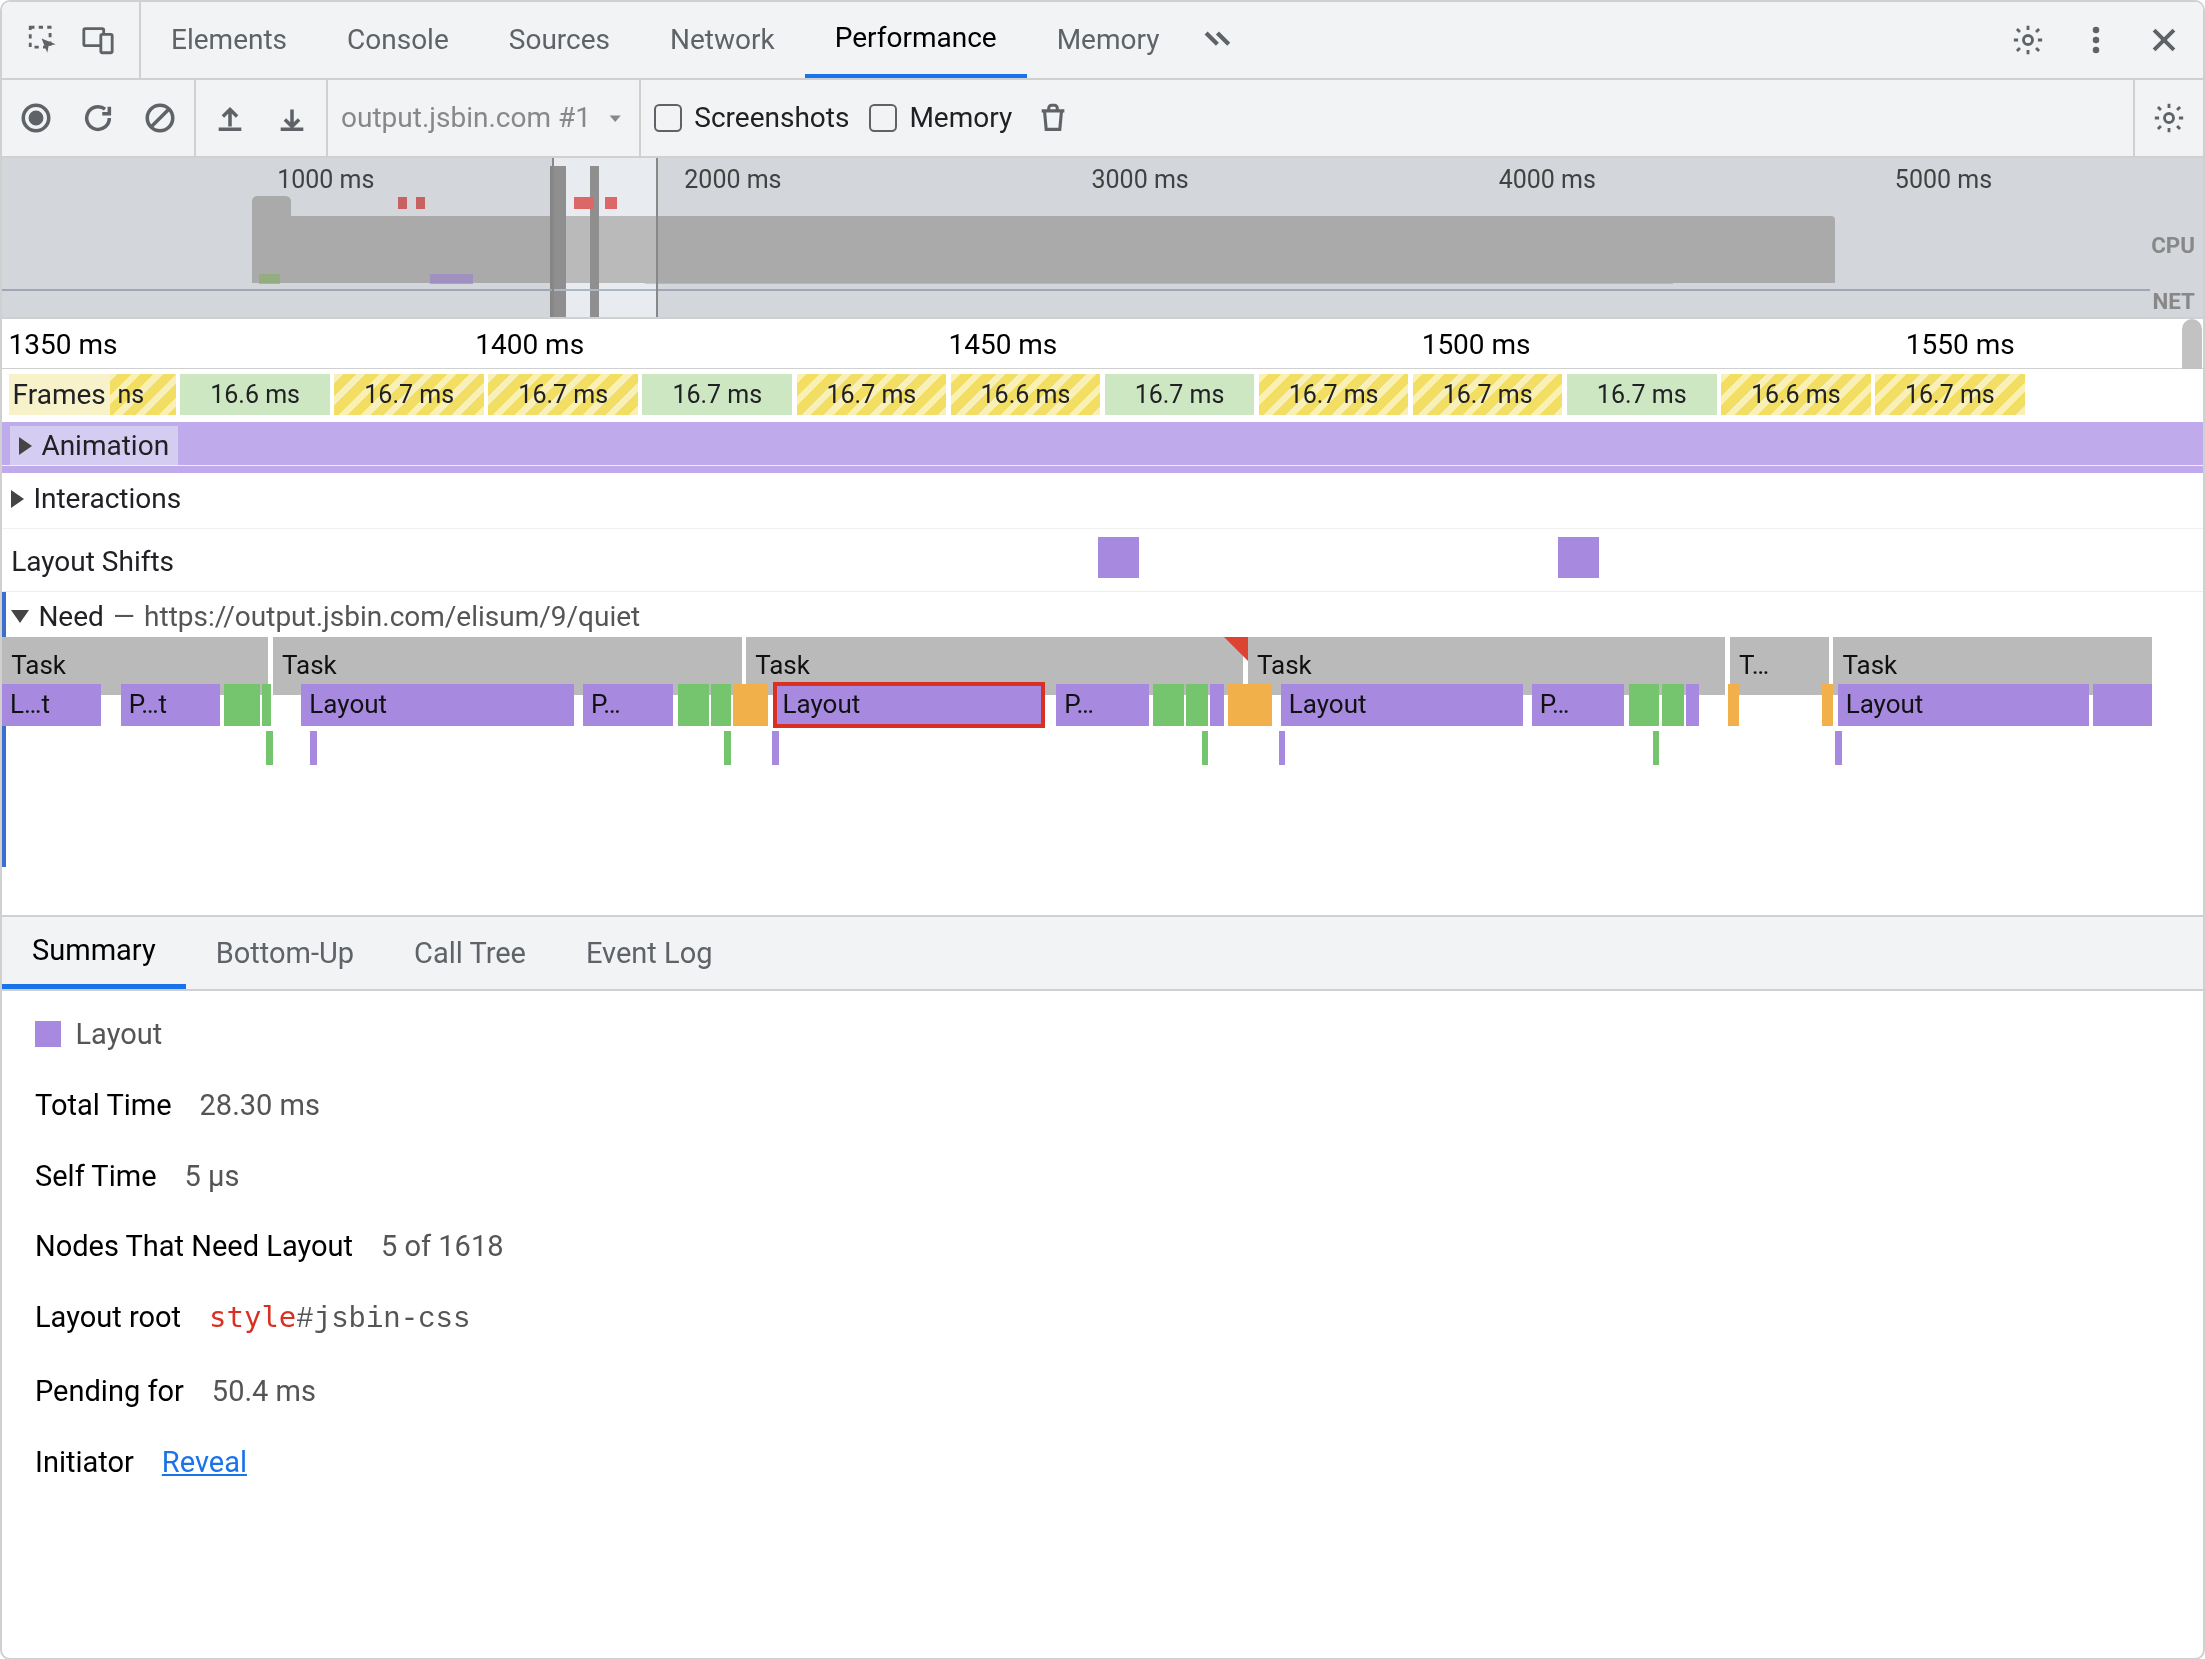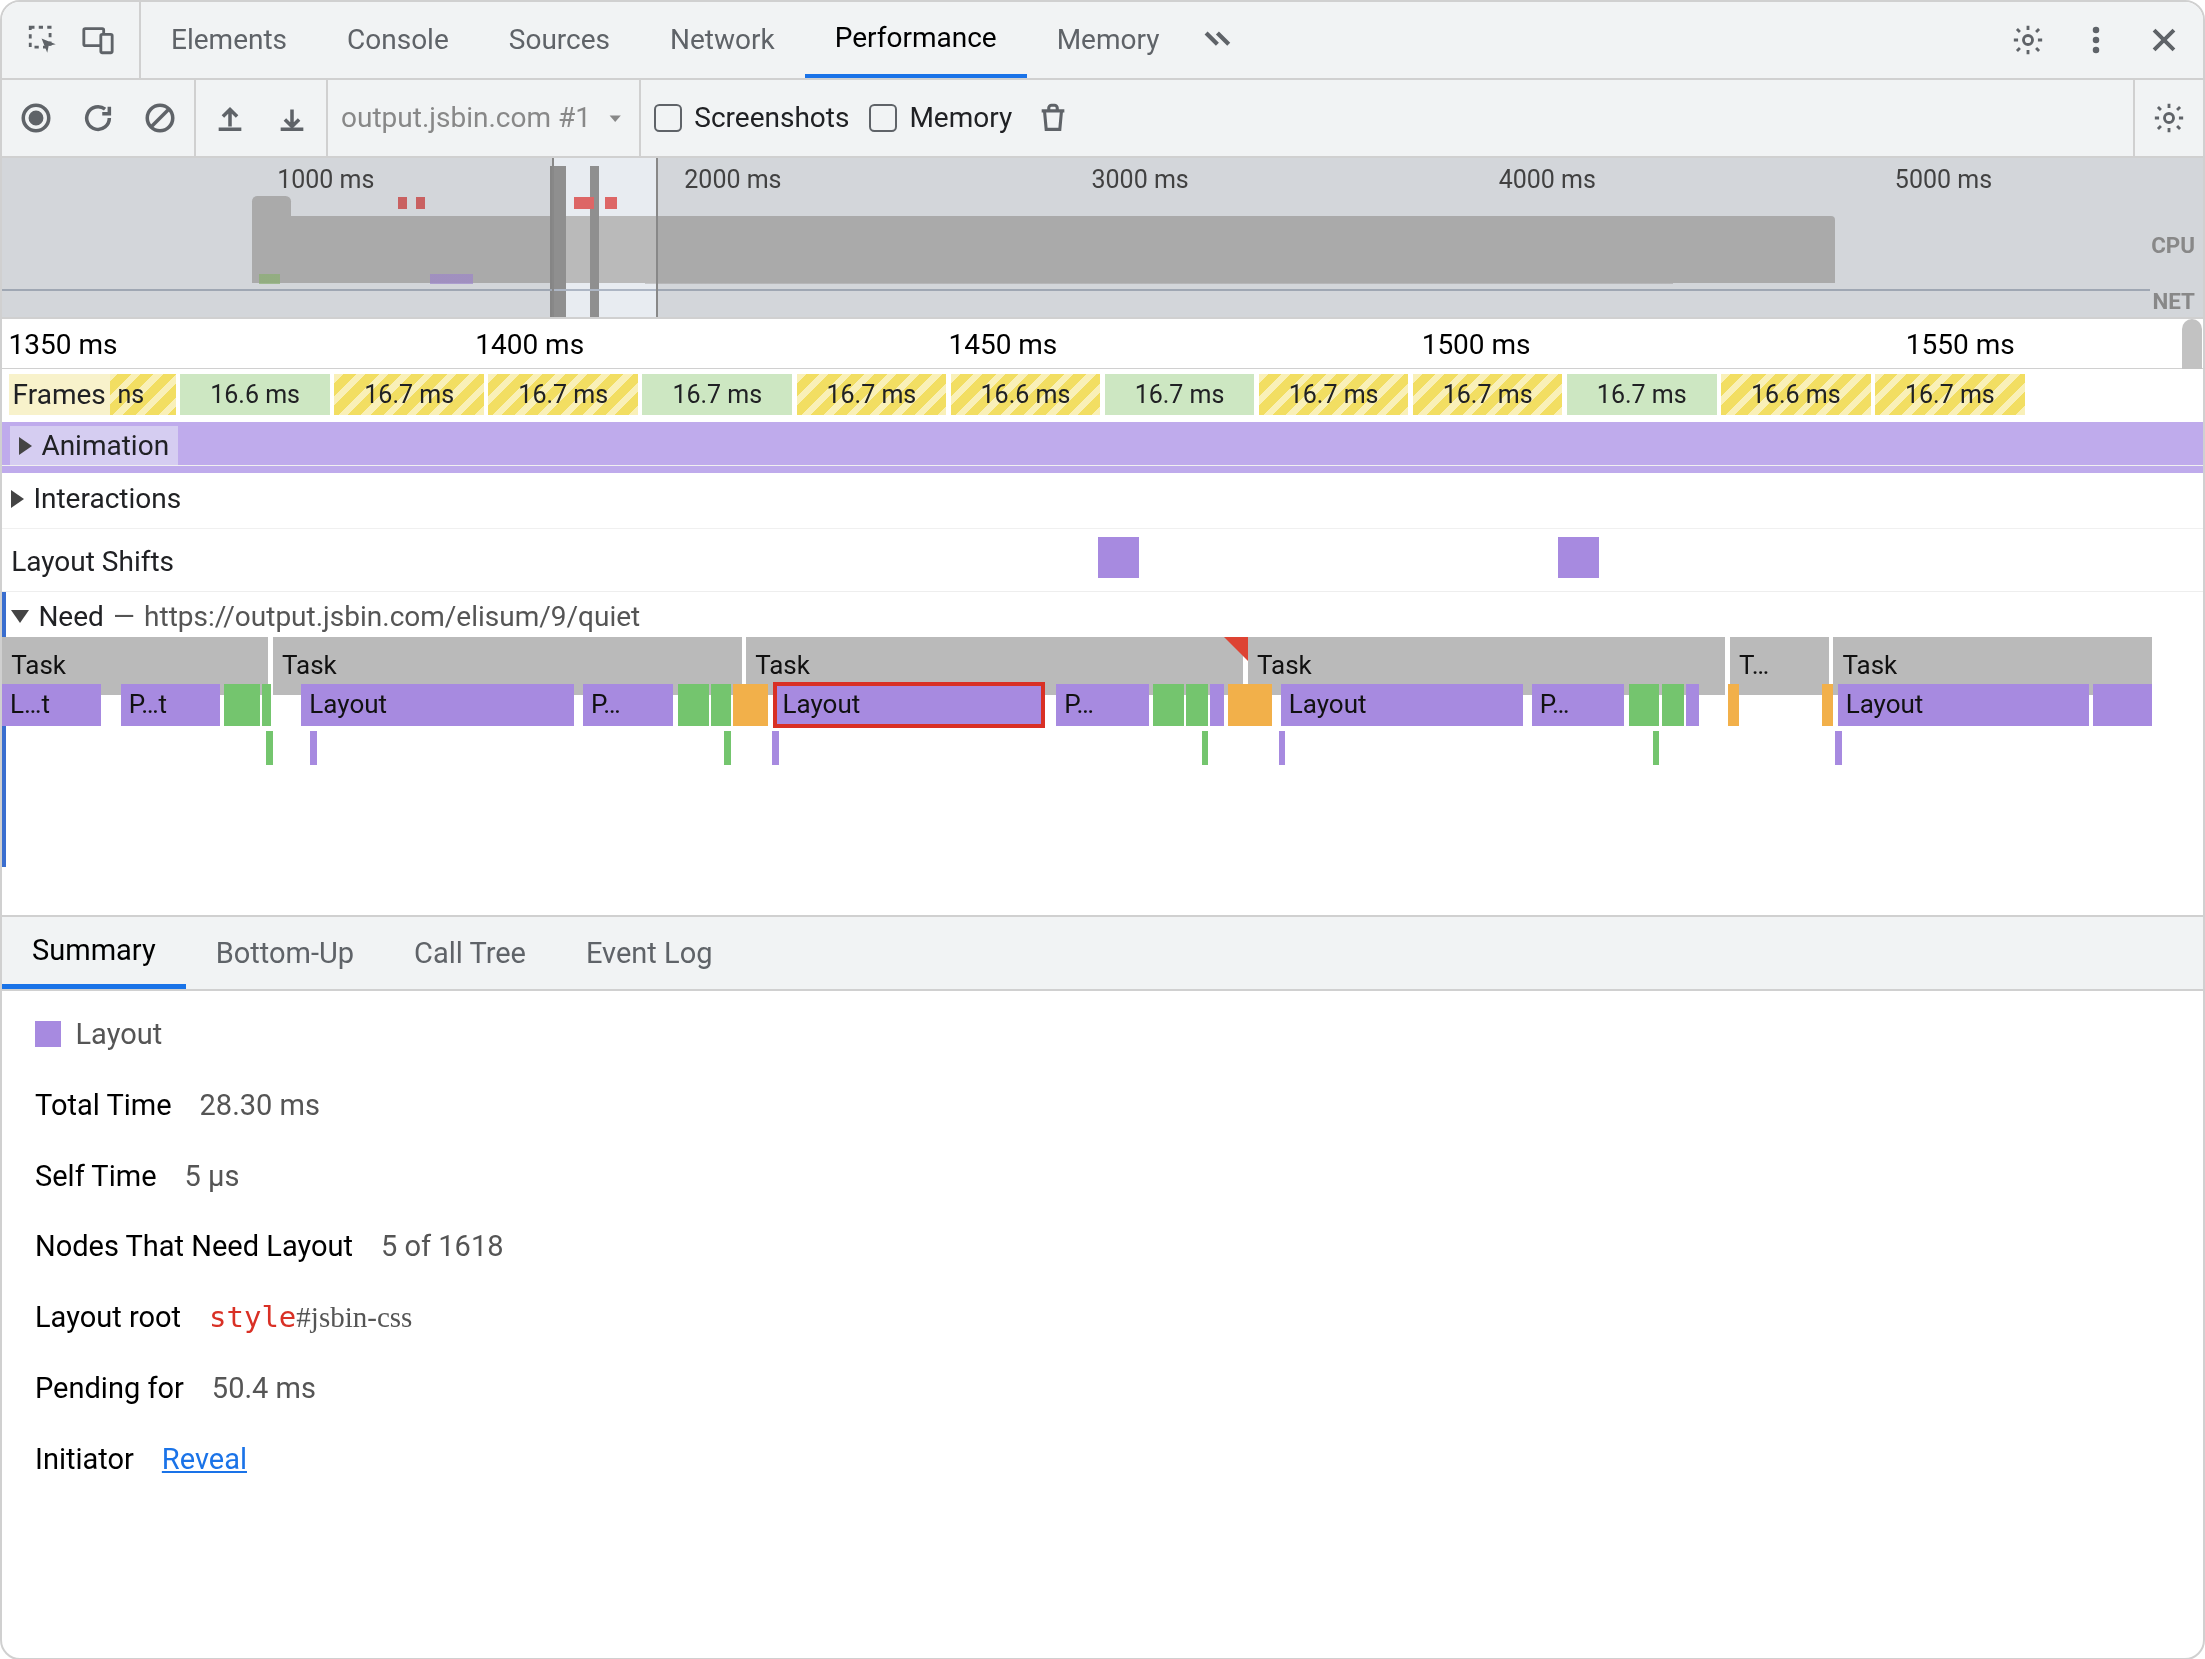--- a/index.html
+++ b/index.html
@@ -20,21 +20,21 @@
     --orange:#f2b04a;
     --blue:#1a73e8;
     --red:#d93025;
     --taskgray:#bababa;
     --font: -apple-system, BlinkMacSystemFont, "Segoe UI", Roboto, Helvetica, Arial, sans-serif;
     --mono: ui-monospace, Menlo, Consolas, monospace;
   }
   *{box-sizing:border-box}
   html,body{margin:0;padding:0}
   body{font-family:var(--font);background:#fff;color:var(--text);font-size:24px;line-height:1.2}
-  .window{width:2205px;height:1660px;border:2px solid var(--panel-border);border-radius:20px;position:relative;overflow:hidden;background:#fff}
+  .window{width:2205px;height:1660px;border:2px solid var(--panel-border);border-radius:10px;position:relative;overflow:hidden;background:#fff}
   
   .tabstrip{height:78px;border-bottom:2px solid var(--panel-border);display:flex;align-items:stretch;background:var(--toolbar-bg)}
   .tabstrip .strip-left{display:flex;align-items:center;padding:0 20px;border-right:2px solid var(--panel-border)}
   .tabstrip .tabs{display:flex;align-items:stretch;flex:1}
   .tabstrip .tab{display:flex;align-items:center;padding:0 30px;color:var(--gray-dark);font-size:28px;cursor:pointer}
   .tabstrip .tab.active{color:#000;border-bottom:4px solid var(--blue);background:#fff0;font-weight:400}
   .tabstrip .right{display:flex;align-items:center;padding:0 18.4px;gap:26px}
   .icon-btn{display:flex;align-items:center;justify-content:center;width:42px;height:42px;color:#5f6368}
   .icon-btn svg{width:34px;height:34px}
   
@@ -104,21 +104,21 @@
   .btab{padding:0 30px;font-size:29px;color:var(--gray-dark);display:flex;align-items:center}
   .btab.active{color:#000;border-bottom:5.3px solid var(--blue)}
   
   .summary{padding:26px 33px;font-size:29px;color:#555}
   .summary .hline{display:flex;align-items:center;gap:14.5px;margin-bottom:28px}
   .summary .sq{width:26px;height:26px;background:var(--purple)}
   .srow{display:flex;gap:28px;margin:36px 0;align-items:baseline}
   .srow .k{color:#000000}
   .srow .v{color:#555}
   .codeEl{font-family:var(--mono);color:var(--red)}
-  .codeId{font-family:Liberation Serif, serif;color:#555}
+  .codeId{font-family:Liberation Mono, monospace;color:#555}
   .link{color:#1a73e8;text-decoration:underline}
 </style>
 </head>
 <body>
 
 <div class="window">
 
   <div class="tabstrip">
     <div class="strip-left">
       <div class="icon-btn">

